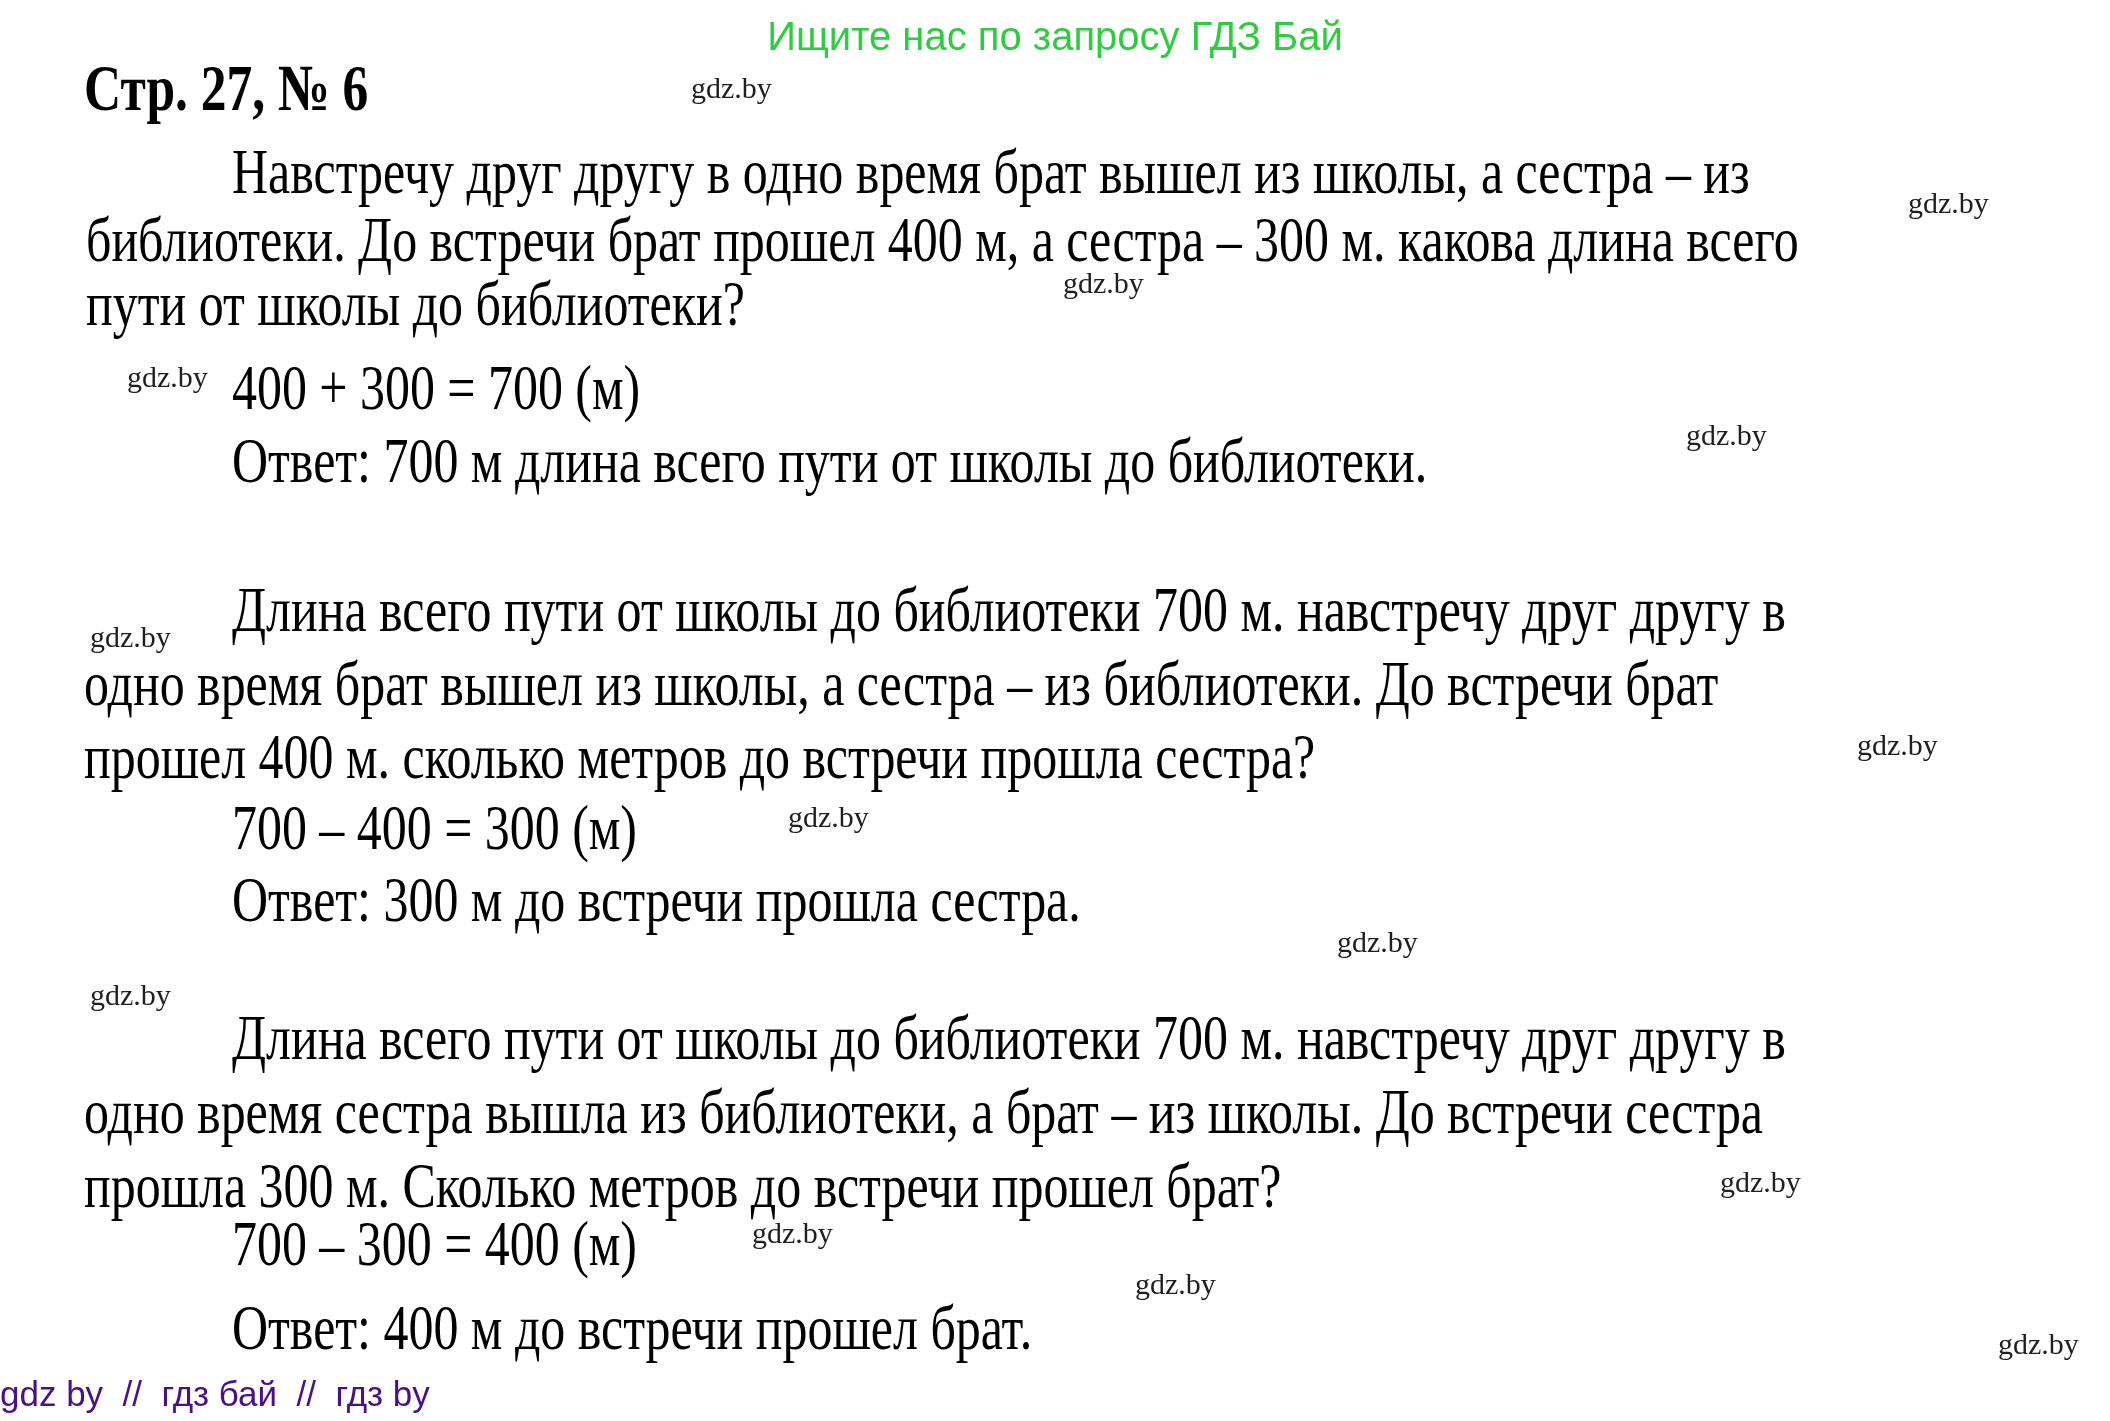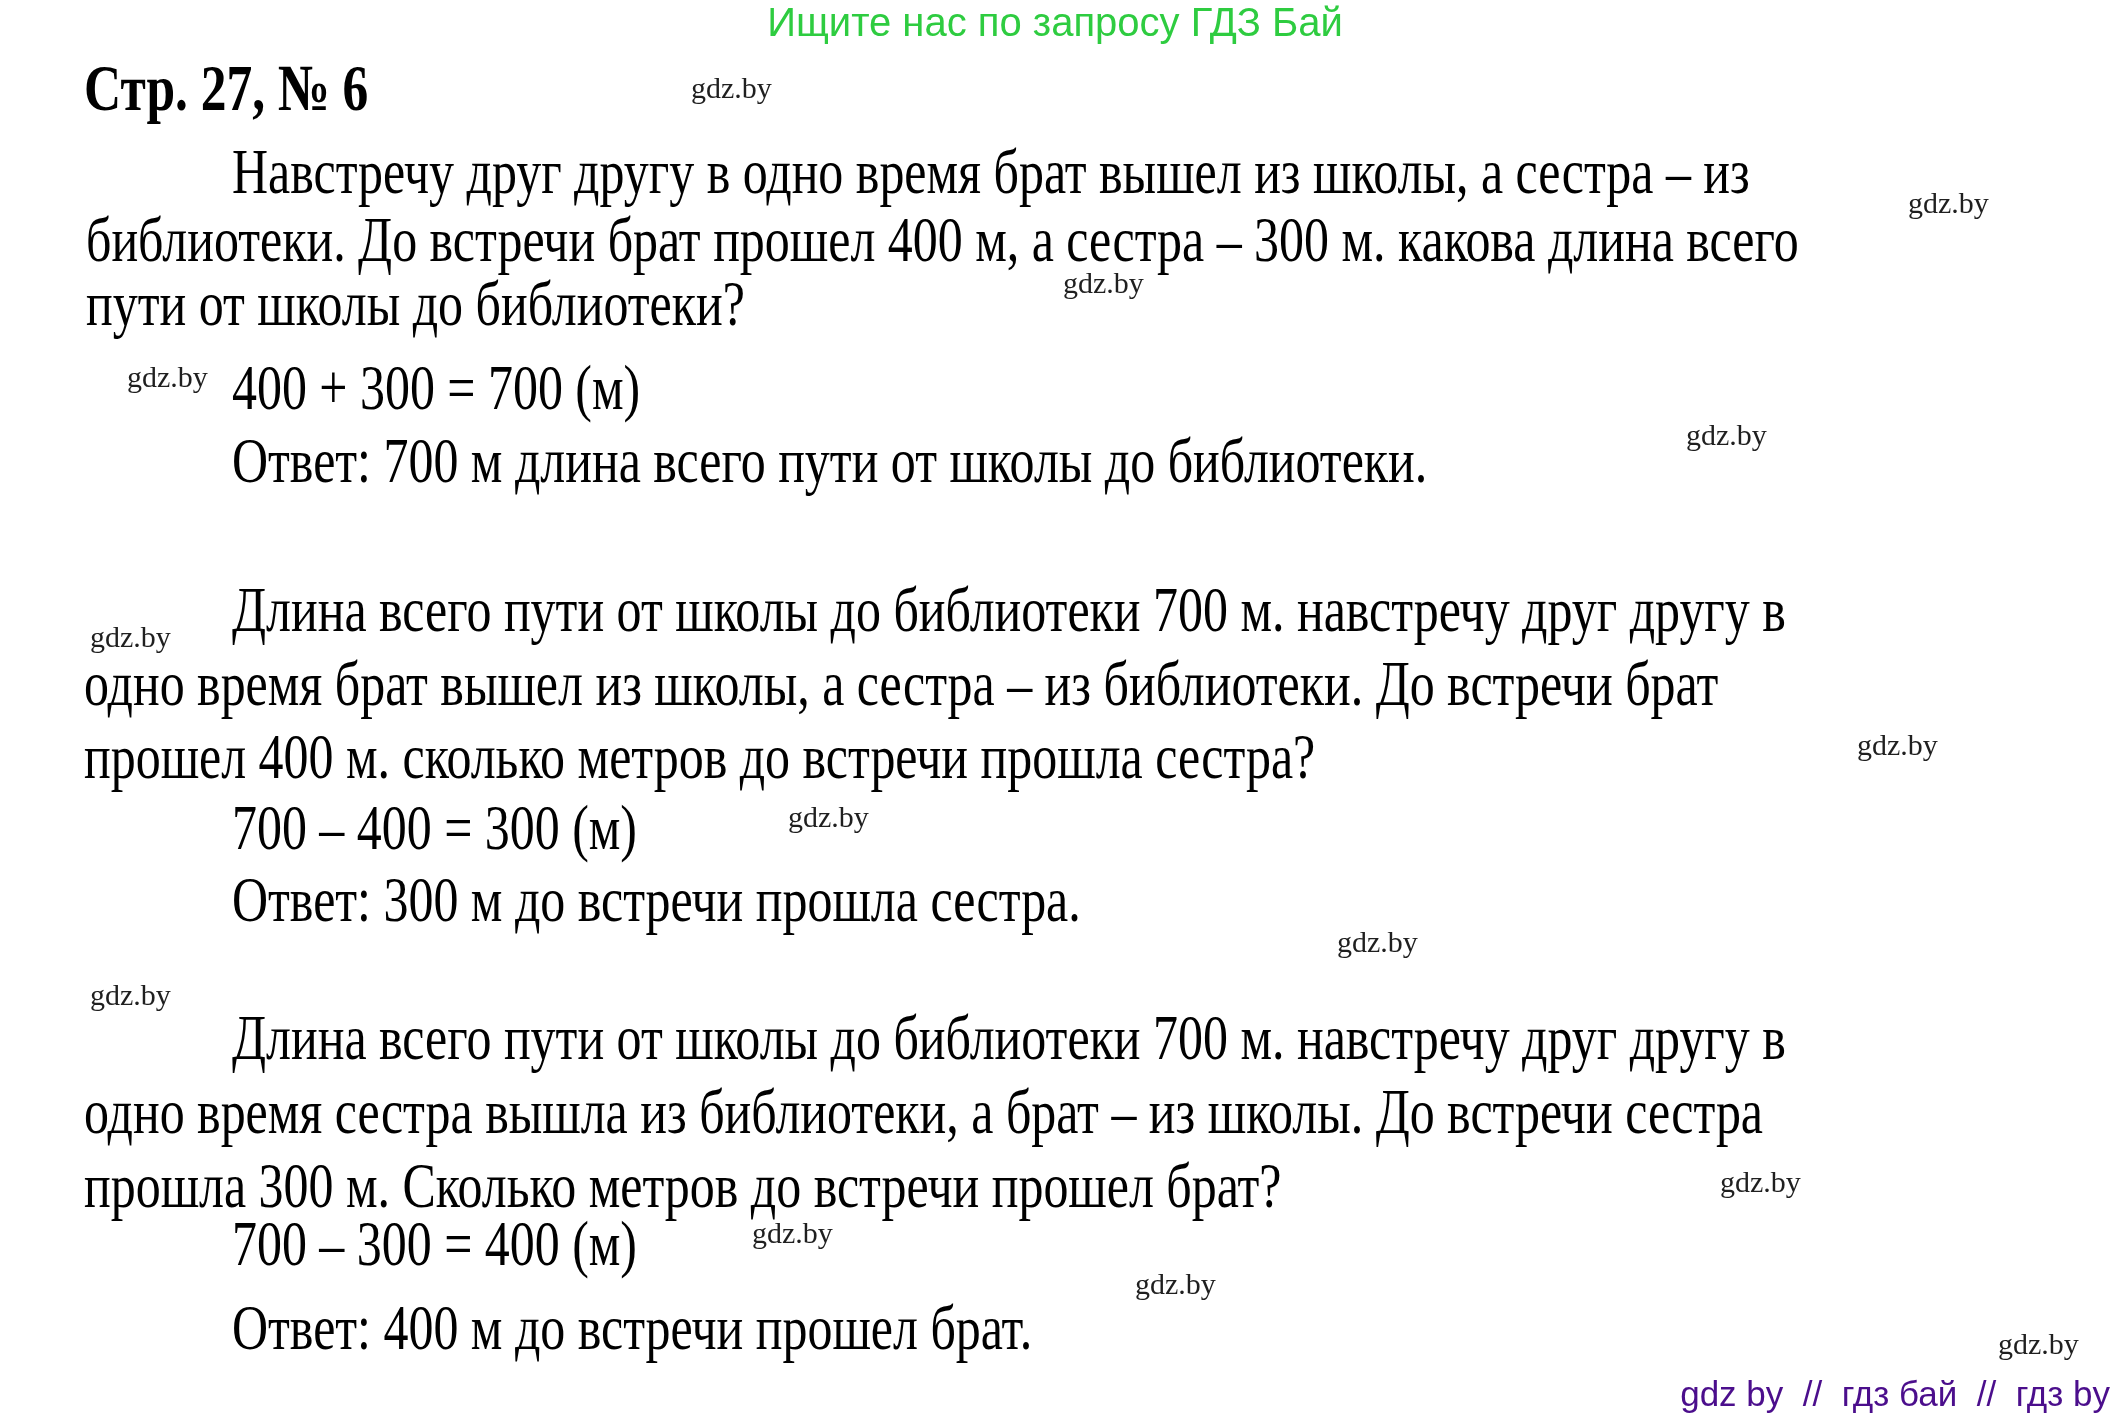--- a/index.html
+++ b/index.html
@@ -10,21 +10,21 @@
     position: relative;
     background: var(--page-bg, #ffffff);
     overflow: hidden;
     font-family: "Liberation Serif", serif;
     color: var(--text-black, #000000);
   }
 
   
   .promo {
     position: absolute;
-    top: 2px; left: 0;
+    top: 16px; left: 0;
     width: 100%;
     text-align: center;
     font-family: "Liberation Sans", sans-serif;
     font-size: 40px;
     line-height: 1;
     color: var(--promo-green, #2ecc40);
     white-space: nowrap;
   }
 
   
@@ -88,21 +88,21 @@
   .wm11 { left: 1720px; top: 1167px; }
   .wm12 { left: 752px;  top: 1218px; }
   .wm13 { left: 1135px; top: 1269px; }
   .wm14 { left: 1998px; top: 1329px; }
 
   
   .footer {
     position: absolute;
     top: 1376px; left: 0;
     width: 100%;
-    text-align: right;
+    text-align: left;
     font-family: "Liberation Sans", sans-serif;
     font-size: 35px;
     line-height: 1;
     color: var(--footer-purple, #4b0e8c);
     white-space: pre;
   }
 </style>
 </head>
 <body style="--promo-green: #2ecc40; --footer-purple: #4b0e8c; --text-black: #000000; --watermark-gray: #1f1f1f; --page-bg: #ffffff;">
 

